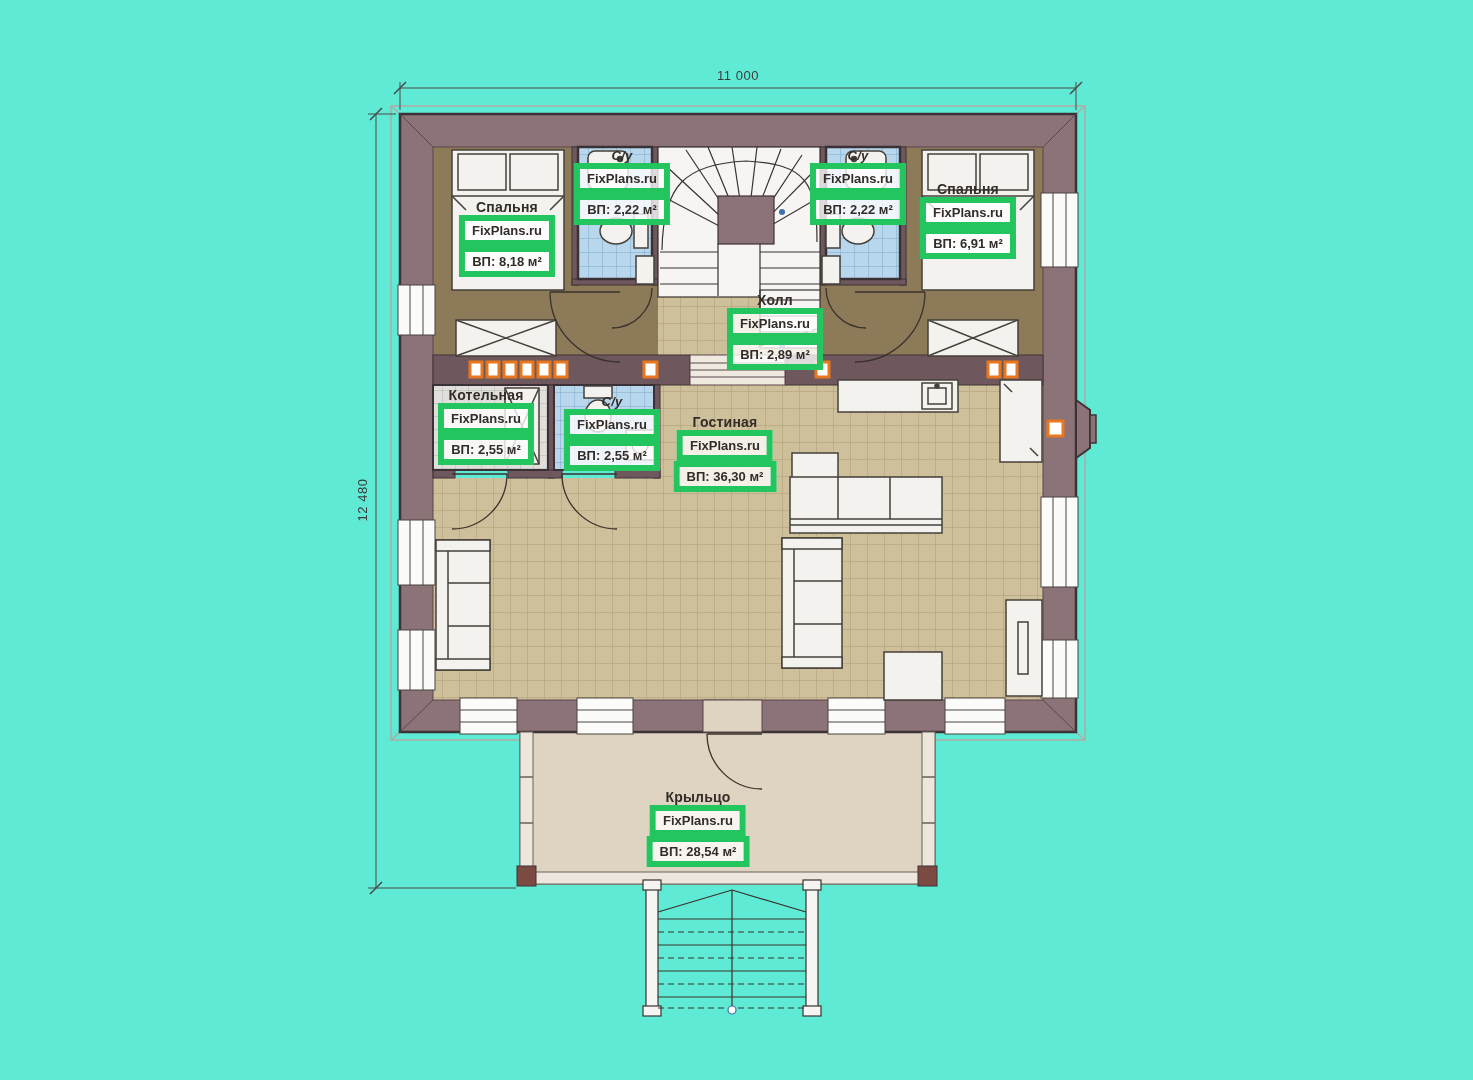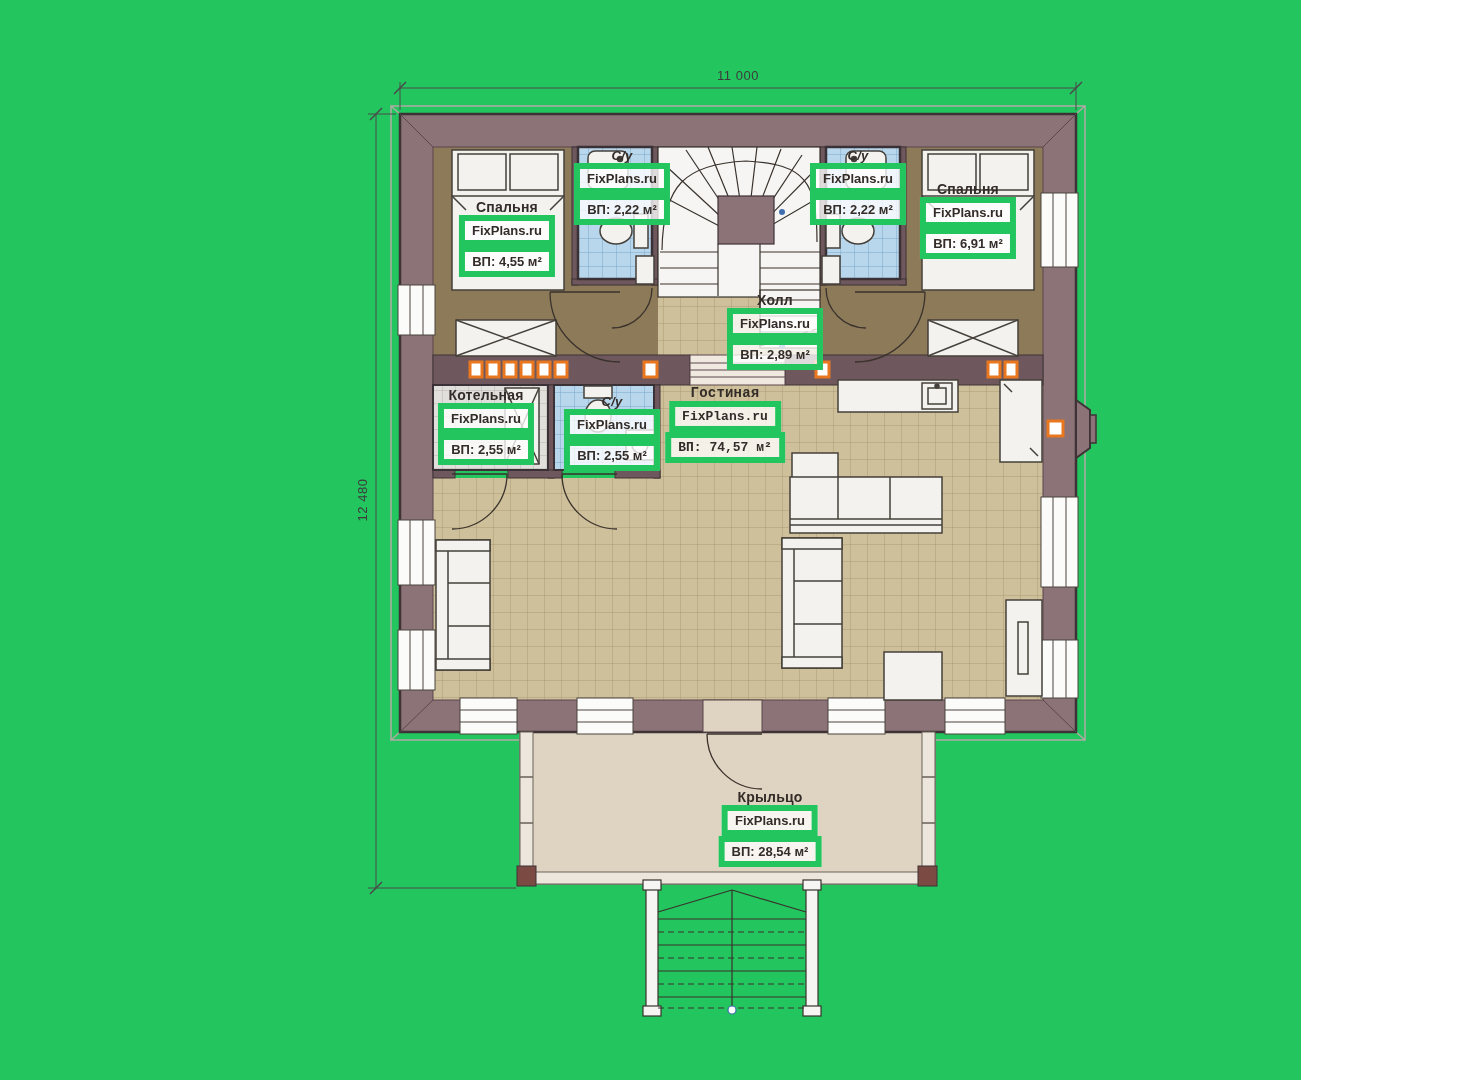--- a/index.html
+++ b/index.html
@@ -1,17 +1,17 @@
 <!DOCTYPE html>
 <html><head>
 <meta charset="utf-8">
 <style>
   html,body{margin:0;padding:0;background:#ffffff;}
   #stage{
-    position:relative;width:1301px;height:1080px;background:#22c55e;
+    position:relative;width:1473px;height:1080px;background:#5eead4;
     font-family:"Liberation Sans",sans-serif;overflow:hidden;
   }
   #plan-svg{position:absolute;left:0;top:0;z-index:1;}
   .room-label{
     position:absolute;transform:translateX(-50%);
     display:flex;flex-direction:column;align-items:center;gap:0;
     z-index:2;pointer-events:none;
   }
   .room-name{
     font-size:14px;font-weight:bold;color:#332c28;letter-spacing:.2px;
@@ -320,21 +320,21 @@
     </g>
   </g>
 </svg>
 
 <div class="dim" id="dim-top" style="left:738px;top:68px;">11 000</div>
 <div class="dim" id="dim-left" style="left:362px;top:500px;">12 480</div>
 
 <div class="room-label" style="left:507px;top:200px;">
   <div class="room-name">Спальня</div>
   <div class="label-box">FixPlans.ru</div>
-  <div class="label-box">ВП: 4,55 м²</div>
+  <div class="label-box">ВП: 8,18 м²</div>
 </div>
 
 <div class="room-label" style="left:622px;top:148px;">
   <div class="room-name small">С/у</div>
   <div class="label-box">FixPlans.ru</div>
   <div class="label-box">ВП: 2,22 м²</div>
 </div>
 
 <div class="room-label" style="left:858px;top:148px;">
   <div class="room-name small">С/у</div>
@@ -359,25 +359,25 @@
   <div class="label-box">FixPlans.ru</div>
   <div class="label-box">ВП: 2,55 м²</div>
 </div>
 
 <div class="room-label" style="left:612px;top:394px;">
   <div class="room-name small">С/у</div>
   <div class="label-box">FixPlans.ru</div>
   <div class="label-box">ВП: 2,55 м²</div>
 </div>
 
-<div class="room-label" style="left:725px;top:386px;font-family:Liberation Mono, monospace;">
+<div class="room-label" style="left:725px;top:415px;">
   <div class="room-name">Гостиная</div>
   <div class="label-box">FixPlans.ru</div>
-  <div class="label-box">ВП: 74,57 м²</div>
-</div>
-
-<div class="room-label" style="left:770px;top:790px;">
+  <div class="label-box">ВП: 36,30 м²</div>
+</div>
+
+<div class="room-label" style="left:698px;top:790px;">
   <div class="room-name">Крыльцо</div>
   <div class="label-box">FixPlans.ru</div>
   <div class="label-box">ВП: 28,54 м²</div>
 </div>
 
 </div>
 
 </body></html>

